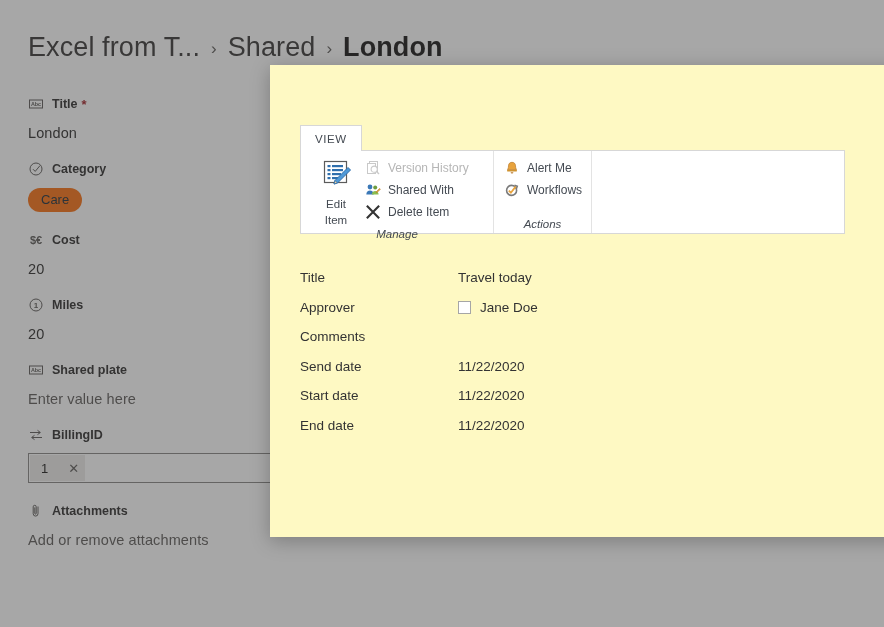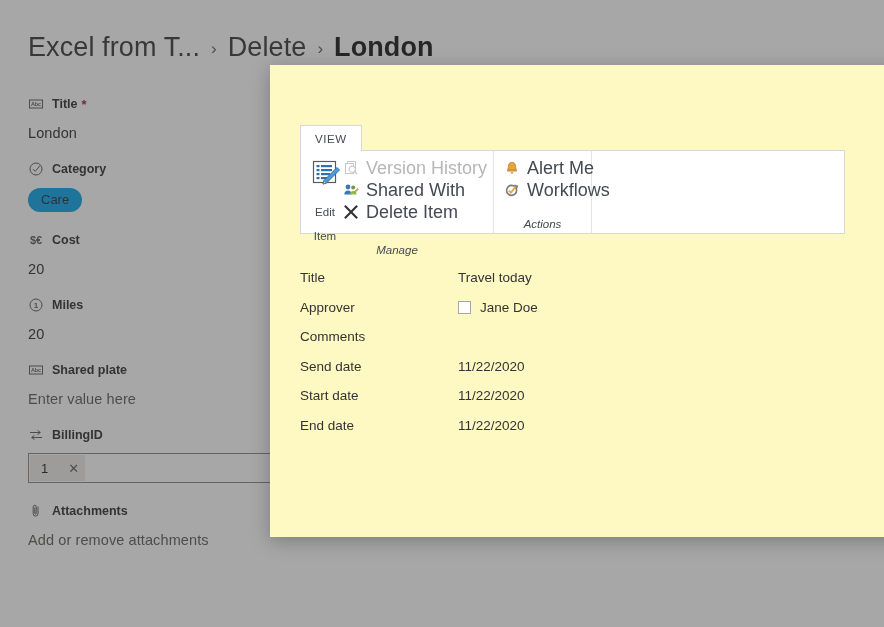--- a/index.html
+++ b/index.html
@@ -98,21 +98,21 @@
   .ficon svg { display: block; }
 
   
   .pill {
     display: inline-block;
     margin-top: 11px;
     padding: 5px 13px 6px;
     border-radius: 13px;
     font-size: 13px;
     color: #22313d;
-    background: #0ea5e9;
+    background: #f97316;
     line-height: 1;
   }
 
   
   .lookup-box {
     margin-top: 10px;
     height: 30px;
     width: 392px;
     border: 1px solid #8a8886;
     background: #ffffff;
@@ -217,36 +217,36 @@
     display: flex;
     flex-direction: column;
     align-items: center;
     padding-top: 2px;
   }
   .big-btn-label {
     font-size: 11.5px;
     color: #444a52;
     line-height: 12px;
     text-align: right;
-    margin-top: 12px;
+    margin-top: 4px;
   }
 
   .small-btns {
     display: flex;
     flex-direction: column;
     gap: 2px;
     padding-top: 2px;
   }
   .small-btn {
     display: flex;
     align-items: center;
     gap: 7px;
     height: 20px;
     padding: 0 6px 0 2px;
-    font-size: 18px;
+    font-size: 12px;
     color: #444a52;
     white-space: nowrap;
   }
   .small-btn.disabled { color: #b6b6b6; }
   .sicon {
     width: 16px;
     height: 16px;
     flex: 0 0 16px;
     display: block;
   }
@@ -287,21 +287,21 @@
   }
 </style>
 </head>
 <body>
 
 <div id="page">
 
   <div id="breadcrumb">
     <span class="crumb">Excel from T...</span>
     <span class="crumb-sep">›</span>
-    <span class="crumb">Delete</span>
+    <span class="crumb">Shared</span>
     <span class="crumb-sep">›</span>
     <span class="crumb current">London</span>
   </div>
 
   <div id="form-fields">
 
     <div class="field">
       <div class="field-label">
         <span class="ficon">
           <svg viewBox="0 0 16 16" width="16" height="16">

